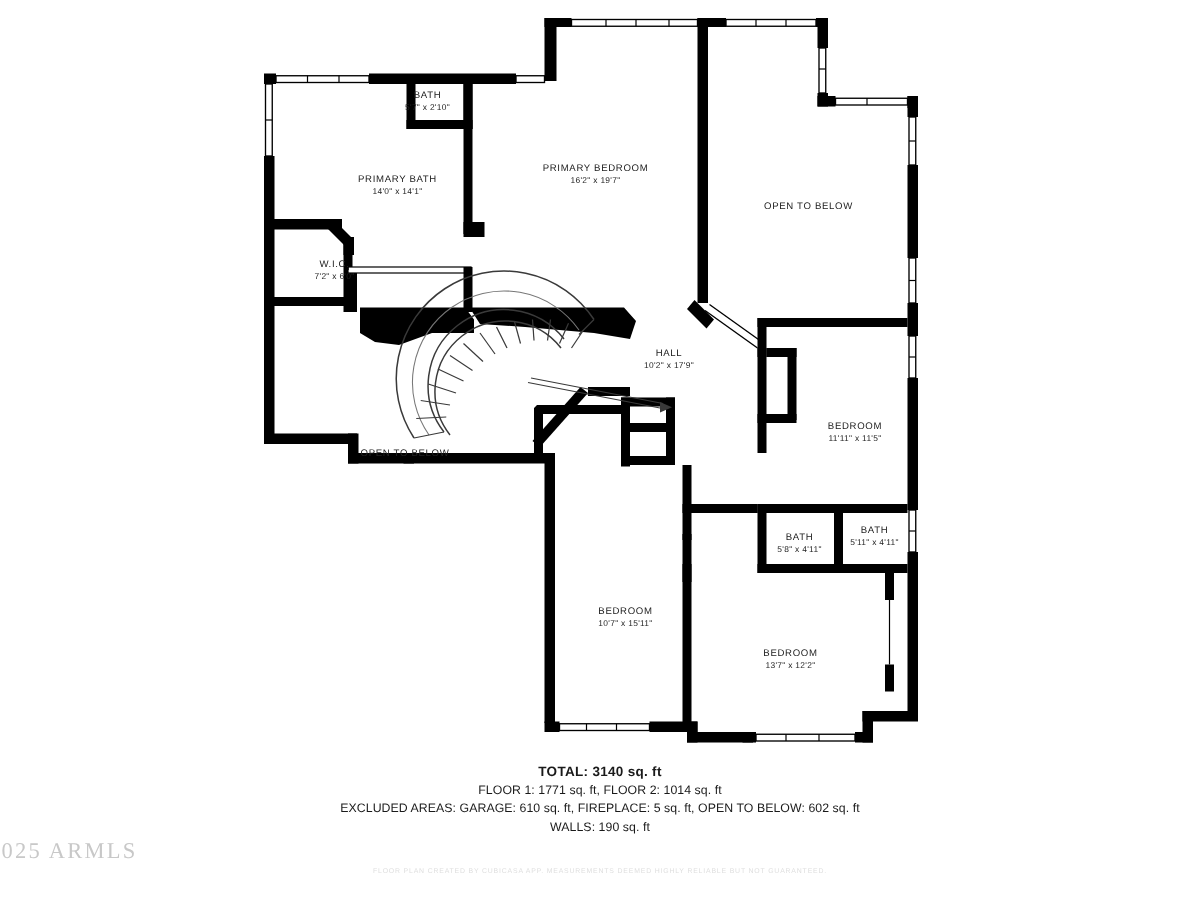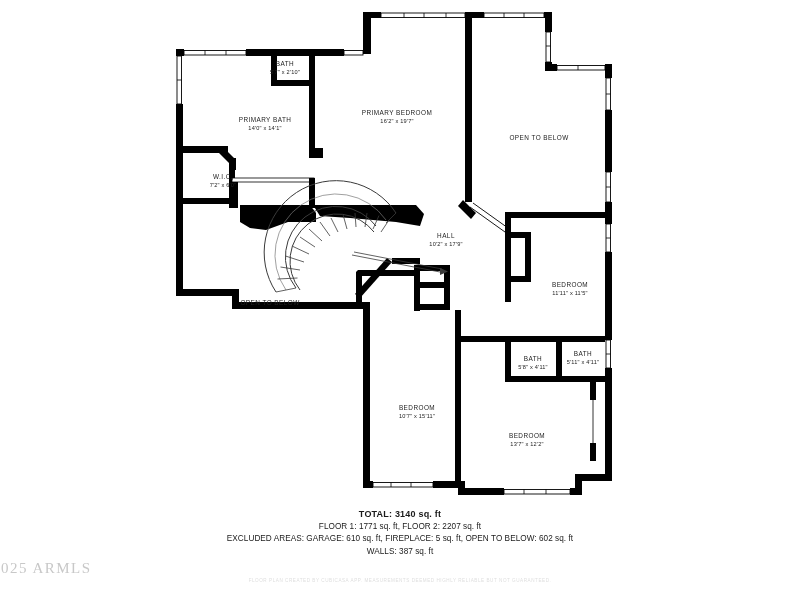--- a/index.html
+++ b/index.html
@@ -377,21 +377,21 @@
     <span class="rl-dim">10'7" x 15'11"</span>
   </div>
 
   <div class="room-label" style="left:527px; top:440px;">
     <span class="rl-name">BEDROOM</span>
     <span class="rl-dim">13'7" x 12'2"</span>
   </div>
 
   <div id="summary">
     <div class="sum-total">TOTAL: 3140 sq. ft</div>
-    <div class="sum-line">FLOOR 1: 1771 sq. ft, FLOOR 2: 2207 sq. ft</div>
+    <div class="sum-line">FLOOR 1: 1771 sq. ft, FLOOR 2: 1014 sq. ft</div>
     <div class="sum-line">EXCLUDED AREAS: GARAGE: 610 sq. ft, FIREPLACE: 5 sq. ft, OPEN TO BELOW: 602 sq. ft</div>
-    <div class="sum-line">WALLS: 387 sq. ft</div>
+    <div class="sum-line">WALLS: 190 sq. ft</div>
   </div>
 
   <div id="disclaimer">FLOOR PLAN CREATED BY CUBICASA APP. MEASUREMENTS DEEMED HIGHLY RELIABLE BUT NOT GUARANTEED.</div>
 
   <div id="watermark">2025 ARMLS</div>
 </div>
 
 </body></html>

